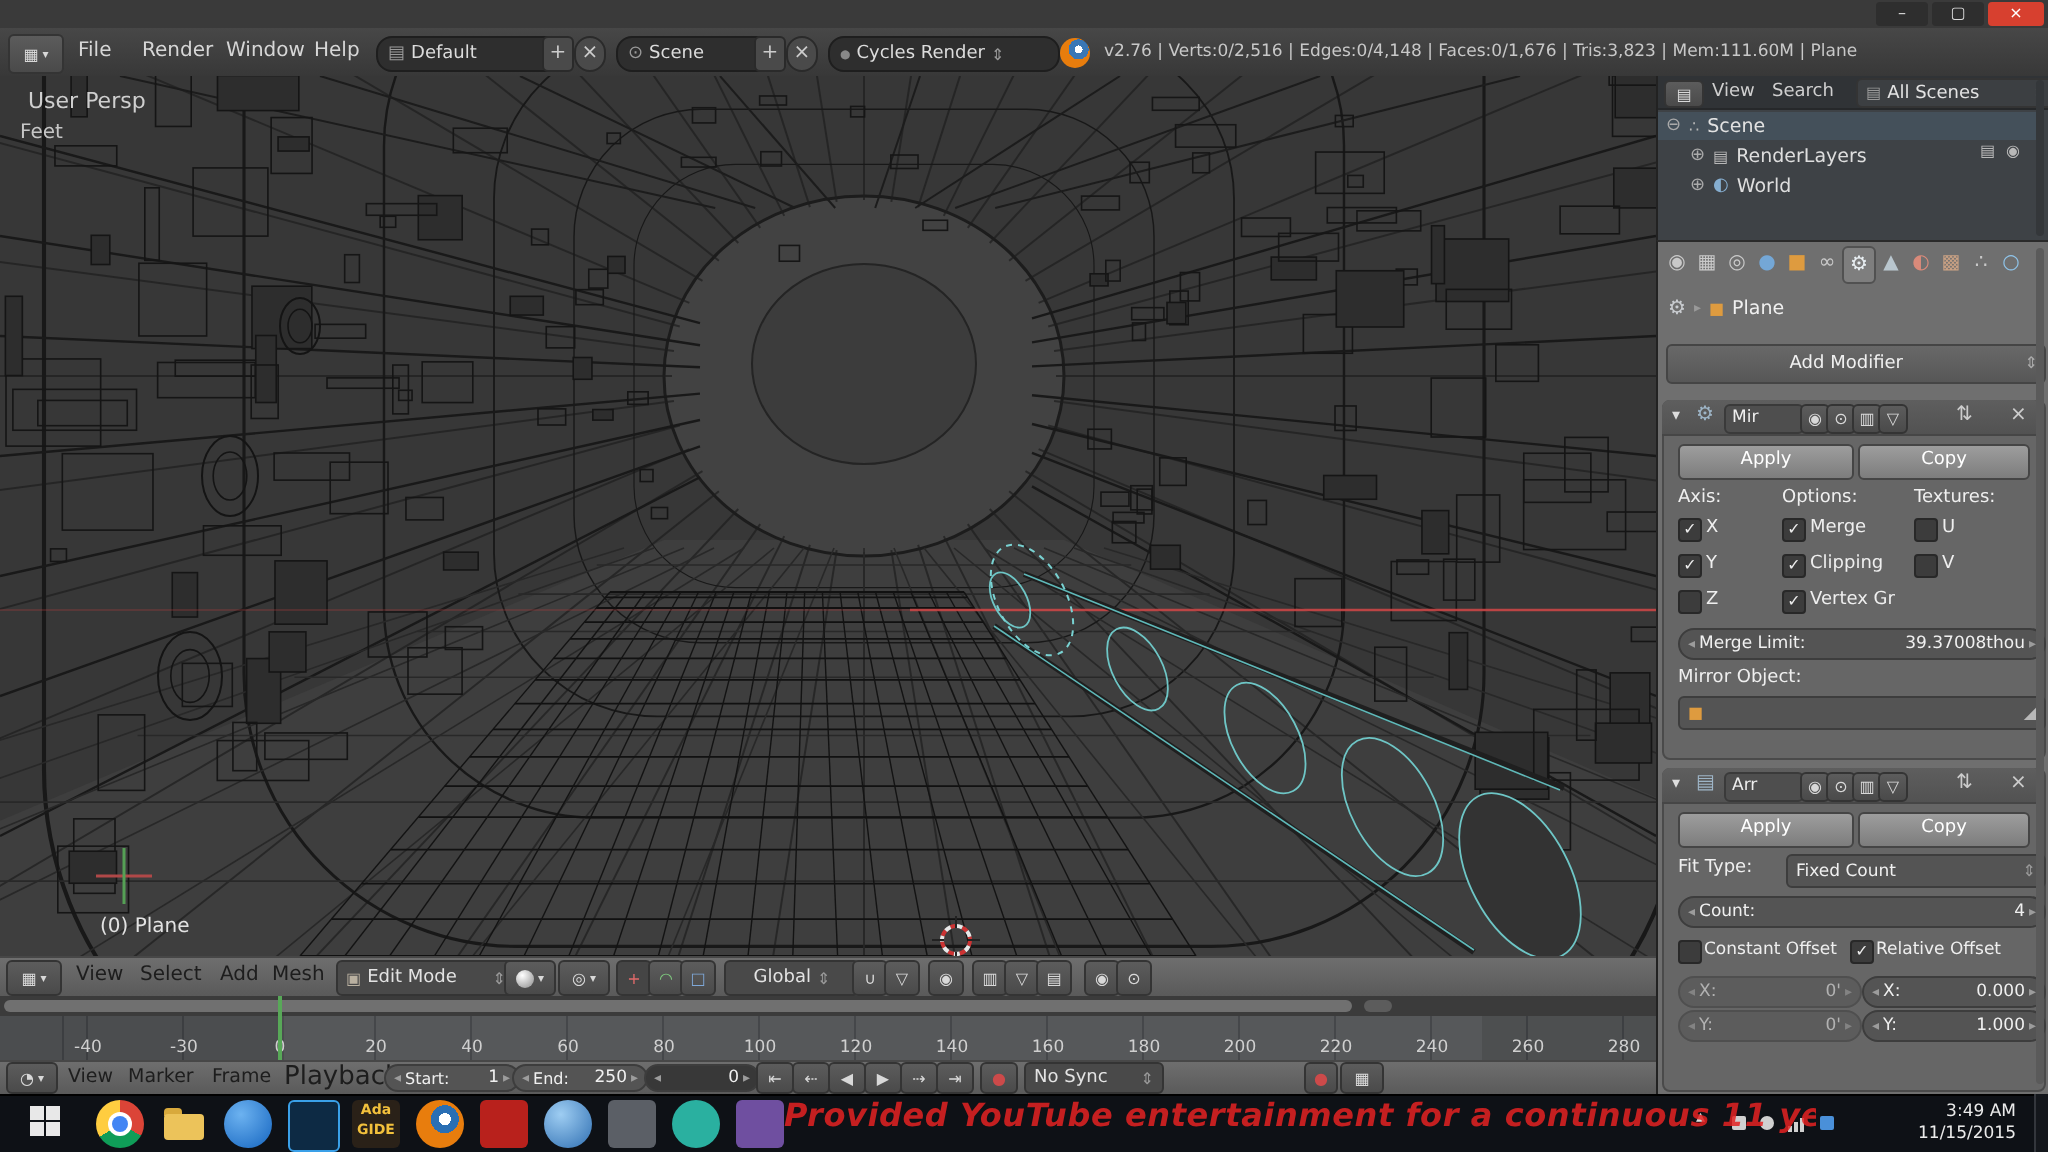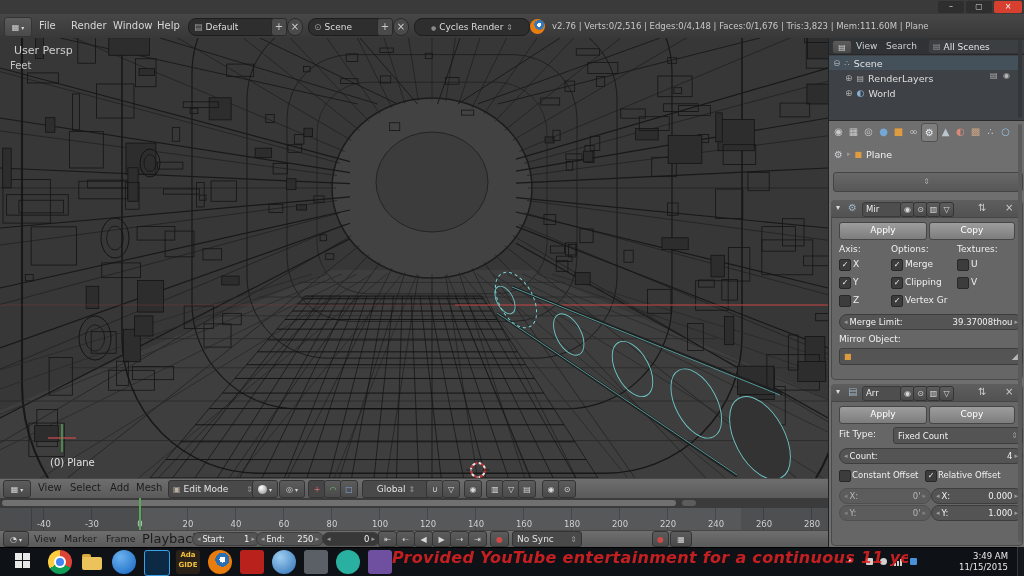--- a/index.html
+++ b/index.html
@@ -72,21 +72,21 @@
   <div class="a sq" style="left:271px;top:18px;width:14px;height:16px;line-height:15px">+</div>
   <div class="a sq" style="left:287px;top:18px;width:14px;height:16px;line-height:15px;border-radius:8px">×</div>
 
   <div class="a pill" style="left:308px;width:66px">
     <span style="color:#9a9a9a">⊙</span>
     <span>Scene</span>
   </div>
   <div class="a sq" style="left:377px;top:18px;width:14px;height:16px;line-height:15px">+</div>
   <div class="a sq" style="left:393px;top:18px;width:14px;height:16px;line-height:15px;border-radius:8px">×</div>
 
-  <div class="a pill" style="left:414px;width:104px;justify-content:center">
+  <div class="a pill" style="left:414px;width:104px;justify-content:flex-start">
     <span class="flex" style="gap:3px">
         <span style="color:#888;font-size:6px">●</span>
     <span>Cycles Render</span>
       </span>
     <span style="color:#999;font-size:8px">⇕</span>
   </div>
   <div class="a" style="left:530px;top:19px;width:15px;height:15px;border-radius:50%;
        background:radial-gradient(circle at 62% 38%, #fff 0 2px, #3a77b5 2px 5px, #e87d0d 5px)"></div>
   <div class="a" style="left:552px;top:14px;height:24px;line-height:24px;font-size:8.5px;color:#c8c8c8;white-space:nowrap">v2.76 | Verts:0/2,516 | Edges:0/4,148 | Faces:0/1,676 | Tris:3,823 | Mem:111.60M | Plane</div>
 
@@ -567,20 +567,21 @@
 
   <div class="a flex" style="left:834px;top:146px;height:16px;gap:4px">
     <span style="color:#c9ccd0;font-size:10px">⚙</span>
     <span style="color:#999;font-size:7px">▸</span>
     <span style="color:#de9b3f;font-size:8px">■</span>
     <span style="font-size:9.5px;color:#f0f0f0">Plane</span>
   </div>
 
   <div class="a pbtn flex" style="left:833px;top:172px;width:188px;height:18px;justify-content:center;position:absolute;
        background:linear-gradient(#686868,#575757);color:#f0f0f0">
+    <span class="grow" style="text-align:center">Add Modifier</span>
     <span style="color:#aaa;font-size:8px;margin-right:3px">⇕</span>
   </div>
 
   <div class="a panel" style="left:831px;top:200px;width:190px;height:178px"></div>
   <div class="a phead" style="left:831px;top:200px;width:190px;height:17px"></div>
   <span class="a" style="left:836px;top:203px;font-size:8px;color:#ddd">▾</span>
   <span class="a" style="left:848px;top:202px;font-size:10px;color:#9db4c6">⚙</span>
   <div class="a" style="left:862px;top:202px;width:32px;height:13px;background:#4e4e4e;border:1px solid #3a3a3a;border-radius:3px;
        font-size:8.5px;color:#eee;padding:0 3px;line-height:12px">Mir</div>
   <div class="a hbtn" style="left:900px;top:202px;width:13px;height:13px">◉</div>

